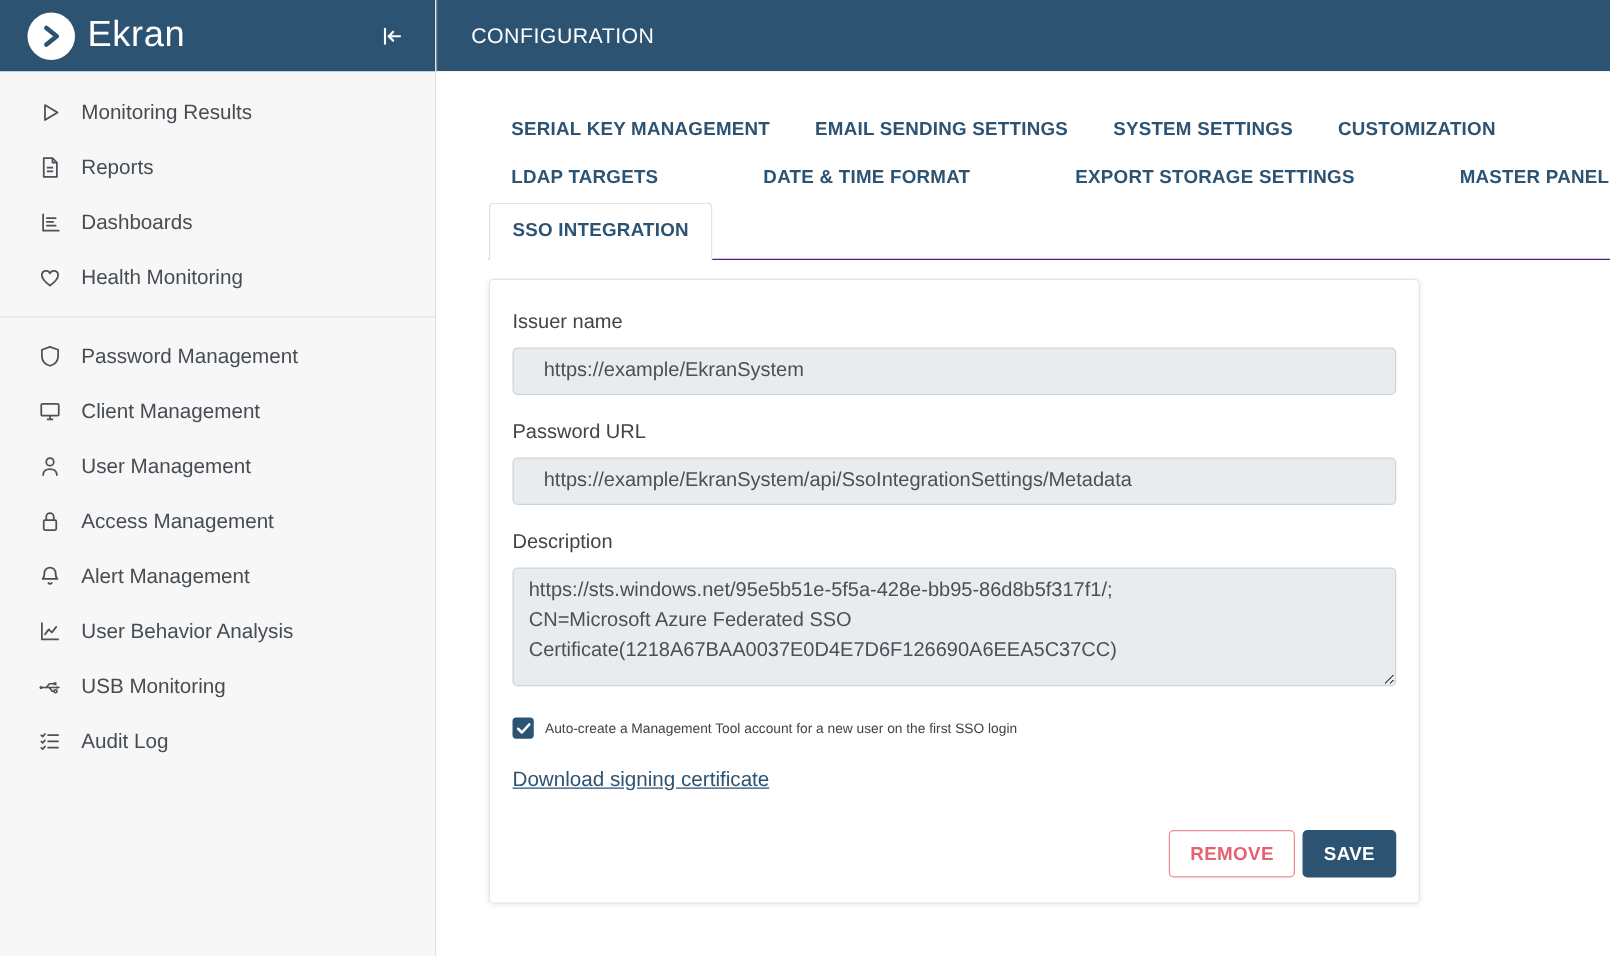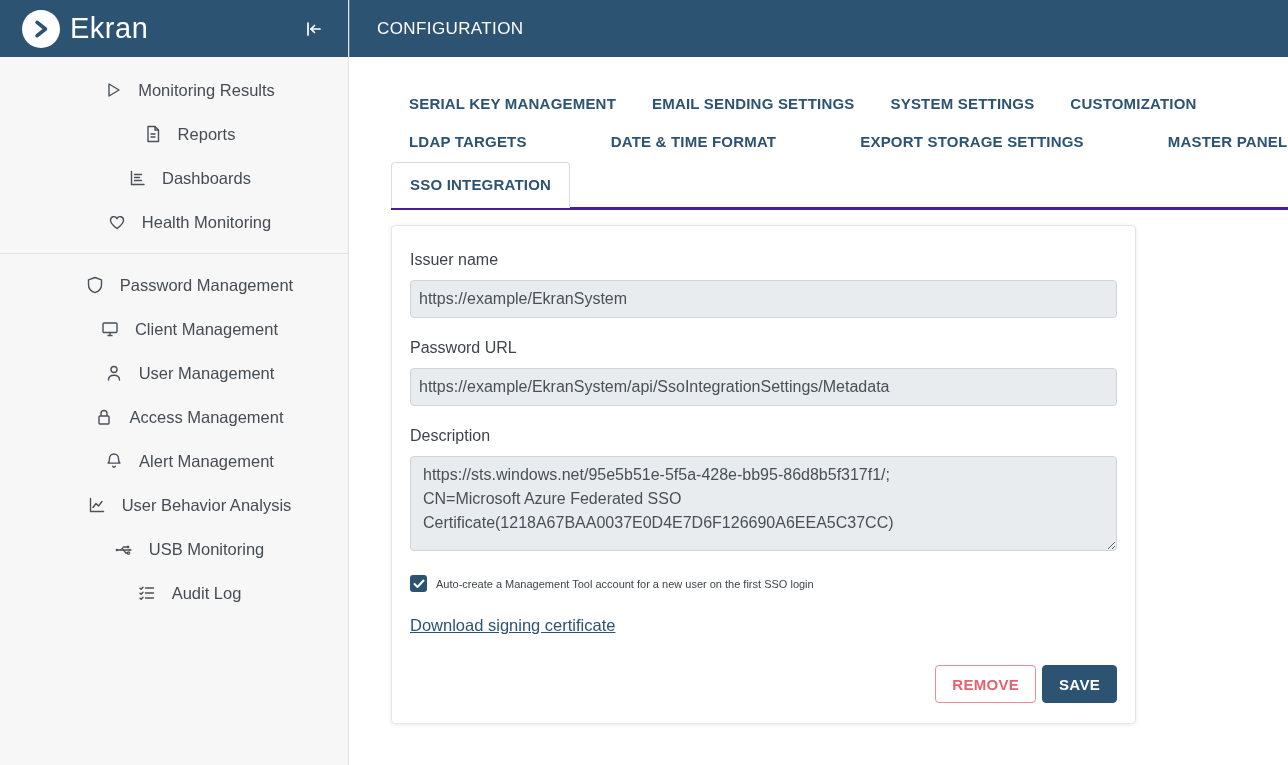--- a/index.html
+++ b/index.html
@@ -11,45 +11,45 @@
   .app{display:flex;width:1288px;height:765px;}
 
   
   .sidebar{width:348px;flex:0 0 348px;background:#f7f7f7;border-right:1px solid #e2e2e2;display:flex;flex-direction:column;}
   .sidebar-header{height:57px;background:#2d5373;display:flex;align-items:center;justify-content:space-between;padding:0 22px 0 22px;box-sizing:border-box;}
   .brand{display:flex;align-items:center;gap:10px;}
   .logo-circle{width:38px;height:38px;border-radius:50%;background:#ffffff;display:flex;align-items:center;justify-content:center;}
   .brand-name{color:#ffffff;font-size:29px;font-weight:500;letter-spacing:.5px;}
   .collapse-btn{width:26px;height:26px;display:flex;align-items:center;justify-content:center;cursor:pointer;}
   .nav{padding-top:11px;}
-  .nav-item{height:44px;display:flex;align-items:center;padding-left:30px;gap:15px;cursor:pointer;justify-content:center;}
+  .nav-item{height:44px;display:flex;align-items:center;padding-left:30px;gap:15px;cursor:pointer;}
   .nav-label{font-size:16.5px;color:#454c53;}
   .nav-icon{width:20px;height:20px;display:flex;align-items:center;justify-content:center;}
   .nav-divider{border-top:1px solid #e4e4e4;margin:9px 0;}
 
   
   .main{flex:1;display:flex;flex-direction:column;min-width:0;}
   .topbar{height:57px;background:#2d5373;border-left:1px solid rgba(255,255,255,.22);display:flex;align-items:center;padding-left:27px;box-sizing:border-box;}
   .topbar-title{color:#ffffff;font-size:17px;letter-spacing:.4px;}
   .content{flex:1;background:#ffffff;overflow:hidden;}
 
   
   .tabs{padding-top:34px;}
   .tab-row{display:flex;margin-left:42px;}
   .tab-row1{margin-bottom:13px;}
   .tab-row2{margin-bottom:8px;gap:48px;}
   .tab{padding:4px 18px;font-size:15px;font-weight:700;color:#2d5373;letter-spacing:.2px;white-space:nowrap;cursor:pointer;}
-  .tab-row-active{margin-left:42px;margin-right:0;border-bottom:3px solid #4c1d95;}
+  .tab-row-active{margin-left:42px;margin-right:0;border-bottom:1px solid #4c1d95;}
   .tab-active{display:inline-block;background:#ffffff;border:1px solid #dcdcdc;border-bottom:1px solid #ffffff;border-radius:4px 4px 0 0;margin-bottom:-1px;padding:13px 18px 14px;font-size:15px;font-weight:700;color:#2d5373;letter-spacing:.2px;cursor:pointer;}
 
   
   .card{width:745px;box-sizing:border-box;margin:15px 0 0 42px;background:#ffffff;border:1px solid #e6e6e6;border-radius:4px;box-shadow:0 1px 5px rgba(0,0,0,.08);padding:22px 18px 20px;}
   .field-label{font-size:16px;line-height:24px;color:#3e444a;margin-bottom:8px;}
   .field{margin-bottom:18px;}
-  .text-input{width:100%;box-sizing:border-box;height:38px;background:#e9ecef;border:1px solid #ced4da;border-radius:4px;padding:0 8px;font-size:16px;color:#495057;font-family:"Liberation Sans",sans-serif;}
+  .text-input{width:100%;box-sizing:border-box;height:38px;background:#e9ecef;border:1px solid #ced4da;border-radius:4px;padding:0 24px;font-size:16px;color:#495057;font-family:"Liberation Sans",sans-serif;}
   .text-area{width:100%;box-sizing:border-box;height:95px;background:#e9ecef;border:1px solid #ced4da;border-radius:4px;padding:6px 12px;font-size:16px;line-height:1.5;color:#495057;font-family:"Liberation Sans",sans-serif;resize:vertical;}
   .checkbox-row{display:flex;align-items:center;gap:9px;margin-top:20px;}
   .checkbox{width:17px;height:17px;border-radius:3px;background:#2d5373;display:flex;align-items:center;justify-content:center;cursor:pointer;flex:0 0 17px;}
   .checkbox-label{font-size:11px;color:#3e444a;}
   .download-link{display:inline-block;margin-top:24px;font-size:16.5px;color:#2d5373;text-decoration:underline;cursor:pointer;}
   .button-row{display:flex;justify-content:flex-end;gap:6px;margin-top:30px;}
   .btn{height:38px;border-radius:4px;font-size:15px;font-weight:700;letter-spacing:.3px;padding:0 16px;cursor:pointer;font-family:"Liberation Sans",sans-serif;}
   .btn-remove{background:#ffffff;border:1px solid #ec8b93;color:#e4636e;}
   .btn-save{background:#2d5373;border:1px solid #2d5373;color:#ffffff;}
 </style>

